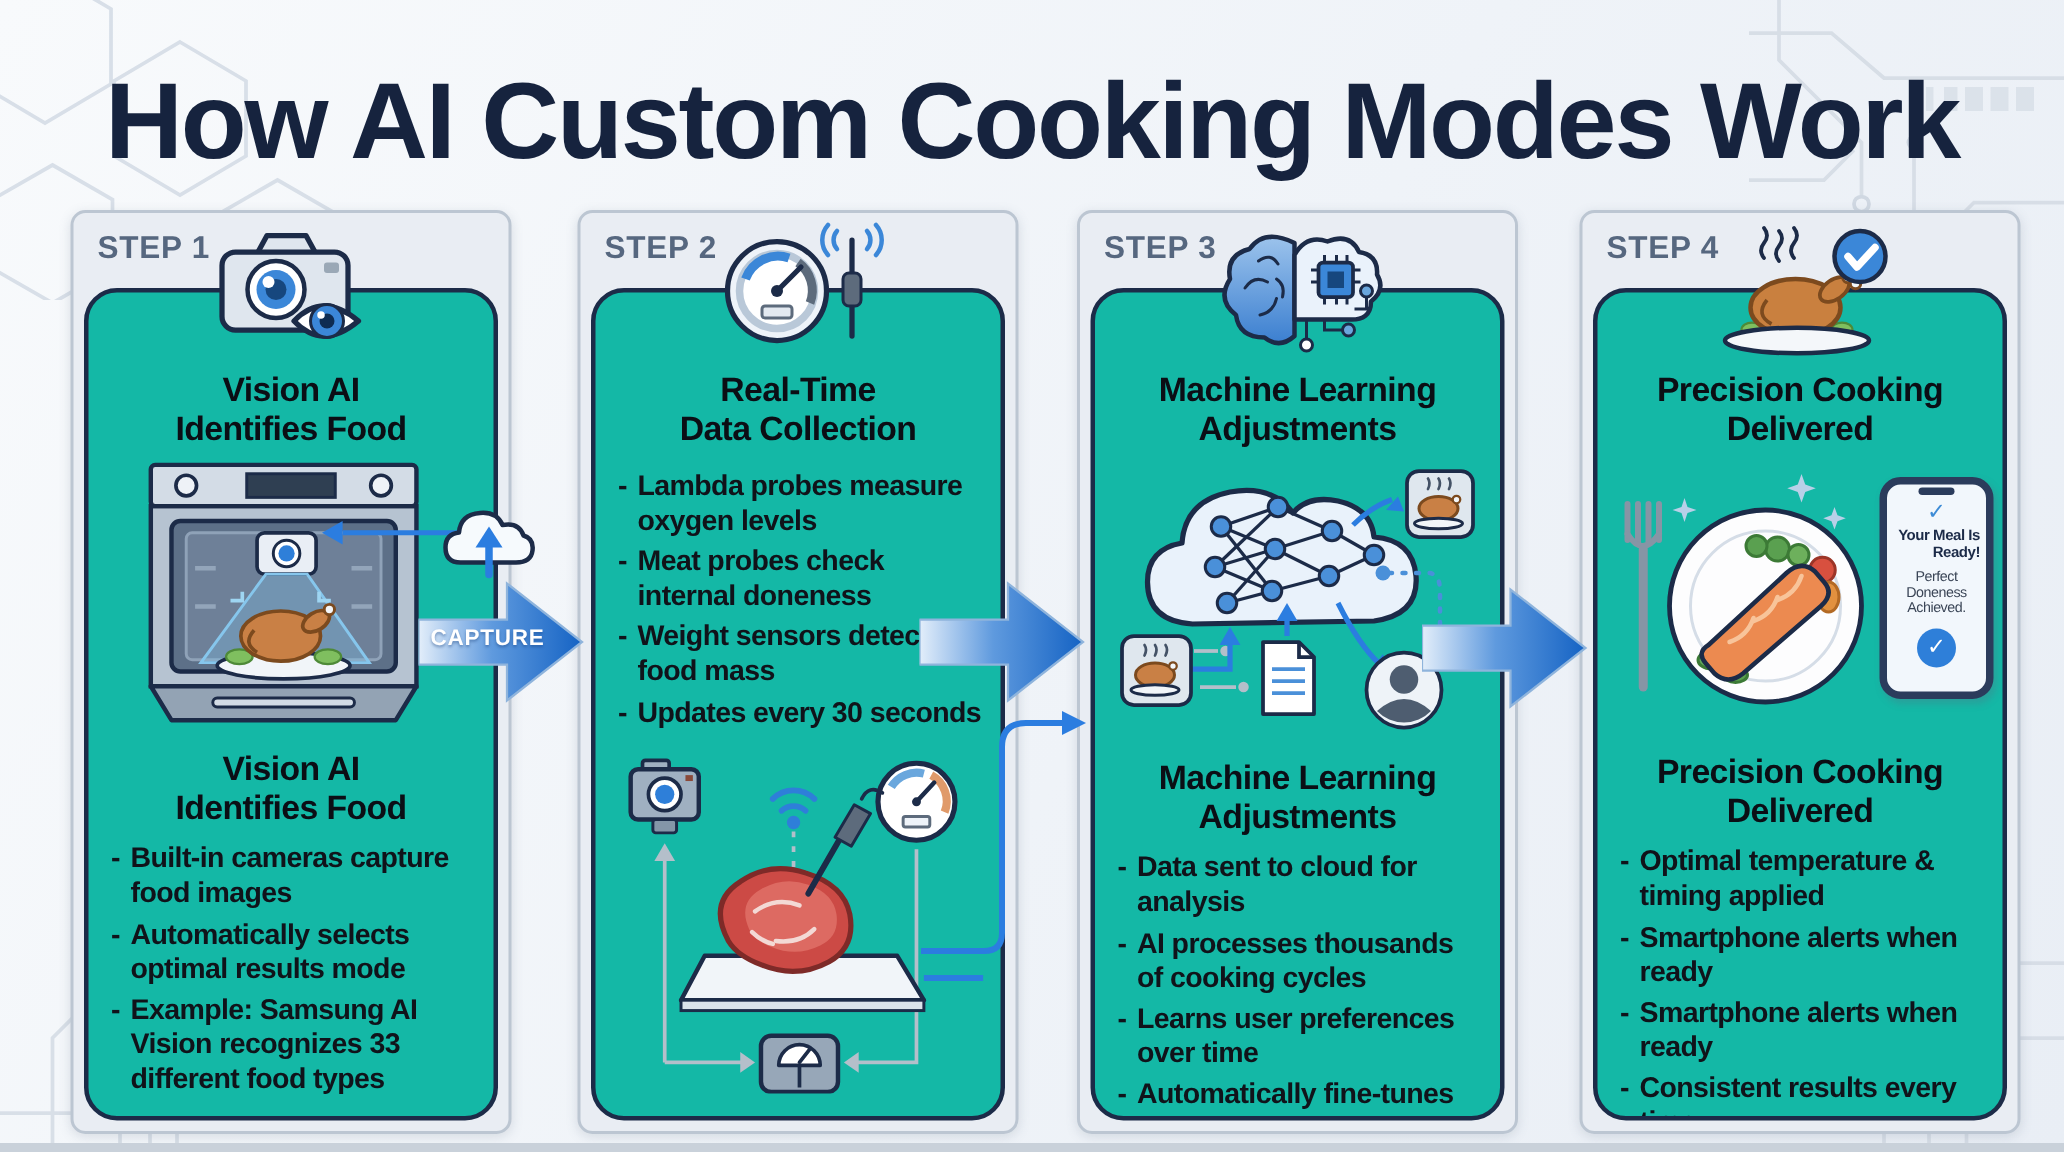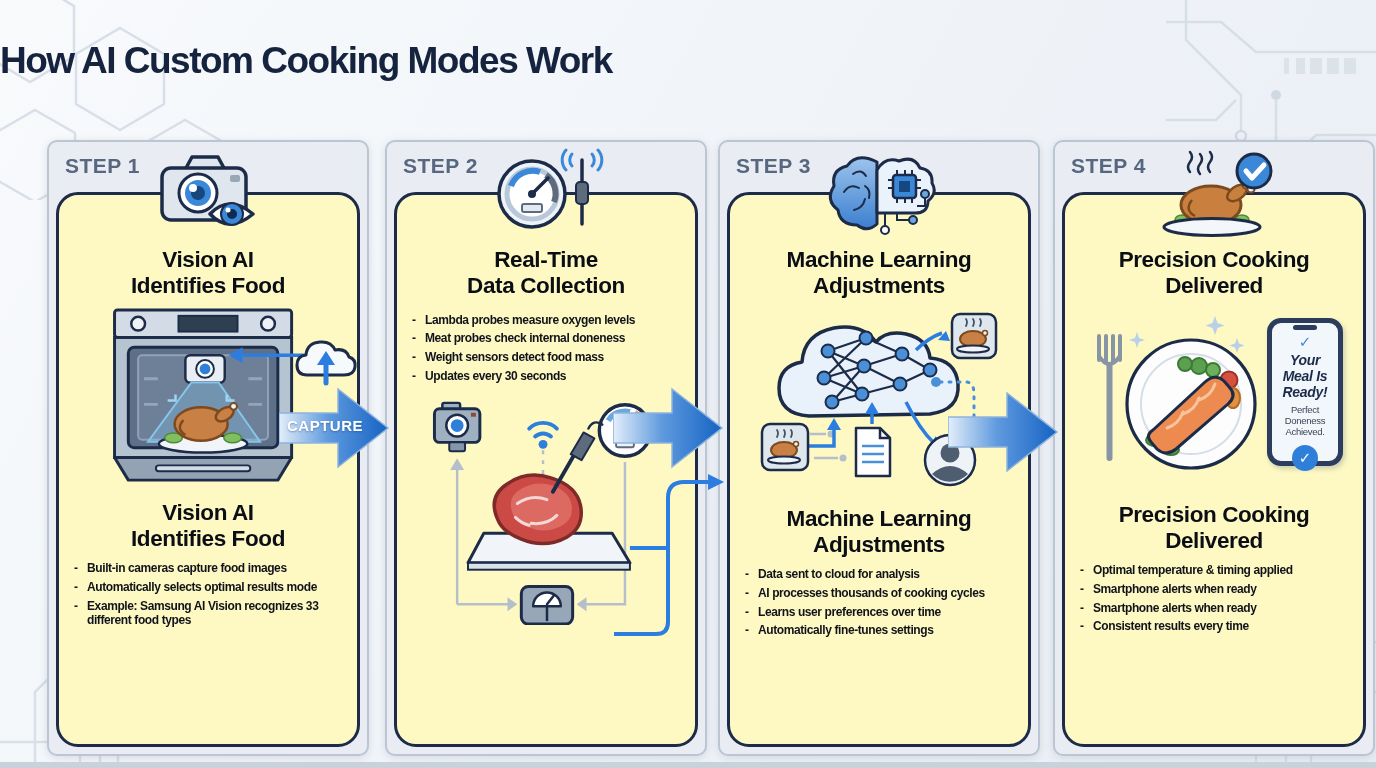--- a/index.html
+++ b/index.html
@@ -1,53 +1,53 @@
 <!DOCTYPE html>
 <html><head>
 <meta charset="utf-8">
 <style>
   html,body{margin:0;padding:0;}
   .stage{position:relative;width:1376px;height:768px;overflow:hidden;
     background:linear-gradient(120deg,#f8fafc 0%,#eff3f8 55%,#e9eef5 100%);
     font-family:"Liberation Sans","DejaVu Sans",sans-serif;}
   .deco{position:absolute;opacity:.95;pointer-events:none;}
-  .page-title{position:absolute;top:40px;left:0;right:0;text-align:left;
-    font-size:37px;font-weight:bold;color:#16233e;letter-spacing:-1.5px;}
+  .page-title{position:absolute;top:40px;left:0;right:0;text-align:center;
+    font-size:72px;font-weight:bold;color:#16233e;letter-spacing:-1.5px;}
   .bottom-bar{position:absolute;left:0;right:0;bottom:0;height:6px;background:#c9d1da;}
 
   .card{position:absolute;top:140px;width:290px;height:612px;background:#e9edf3;
-    border:2px solid #bcc6d2;border-radius:10px;box-shadow:0 2px 8px rgba(90,105,130,.18);padding-left:28px;}
+    border:2px solid #bcc6d2;border-radius:10px;box-shadow:0 2px 8px rgba(90,105,130,.18);}
   .step-label{position:absolute;top:12px;left:16px;font-size:21px;font-weight:bold;
     color:#56677f;letter-spacing:.5px;}
-  .card-inner{position:absolute;left:7px;right:7px;top:50px;bottom:7px;background:#fef9c3;
+  .card-inner{position:absolute;left:7px;right:7px;top:50px;bottom:7px;background:#14b8a6;
     border:3.5px solid #1c2b48;border-radius:22px;overflow:hidden;}
   .step-icon{position:absolute;top:6px;left:50%;transform:translateX(-50%);z-index:4;}
   .card-title{font-size:22.5px;font-weight:bold;text-align:center;line-height:1.17;
     color:#0b0e15;letter-spacing:-0.4px;}
   .t-top{margin-top:52px;}
   .t-sub{margin-top:12px;}
   .bullets{padding:5px 10px 0 15px;}
-  .bullet{position:relative;padding-left:13px;font-size:12px;font-weight:bold;color:#10131a;
+  .bullet{position:relative;padding-left:13px;font-size:19px;font-weight:bold;color:#10131a;
     line-height:1.22;margin-top:4px;letter-spacing:-0.4px;}
   .bullet::before{content:"-";position:absolute;left:0;top:0;}
   .illus{display:flex;justify-content:center;margin-top:6px;}
 
   .flow-arrow{position:absolute;z-index:6;}
   .capture{position:absolute;left:2px;top:35px;width:88px;text-align:center;font-size:15px;
     font-weight:bold;color:#fff;letter-spacing:.5px;text-shadow:0 1px 2px rgba(20,60,120,.45);z-index:7;}
   .overlay{position:absolute;z-index:5;}
 
   .illus4{display:flex;justify-content:center;gap:6px;margin-top:8px;}
   .phone{position:relative;width:66px;height:138px;border:5px solid #2b3c5c;border-radius:14px;
     background:#f2f7fc;margin-top:10px;box-shadow:2px 3px 5px rgba(90,105,130,.3);}
   .notch{position:absolute;top:2px;left:50%;transform:translateX(-50%);width:24px;height:5px;
     background:#2b3c5c;border-radius:3px;}
   .p-check{display:block;text-align:center;margin-top:11px;font-size:15px;font-weight:bold;color:#3e8cd6;line-height:1;}
-  .p-line1{margin-top:3px;padding:0 4px;text-align:center;font-size:14px;font-weight:bold;
-    color:#1c2b48;line-height:1.15;letter-spacing:-0.3px;font-style:italic;}
+  .p-line1{margin-top:3px;padding:0 4px;text-align:right;font-size:10px;font-weight:bold;
+    color:#1c2b48;line-height:1.15;letter-spacing:-0.3px;}
   .p-line2{margin-top:5px;padding:0 4px;text-align:center;font-size:9.5px;font-weight:normal;
     color:#3a4556;line-height:1.15;letter-spacing:-0.3px;}
   .p-badge{width:26px;height:26px;margin:7px auto 0;border-radius:50%;background:#2e7fd9;
     color:#fff;font-size:15px;font-weight:bold;text-align:center;line-height:26px;}
 </style>
 </head>
 <body>
 
 <div class="stage">
 

